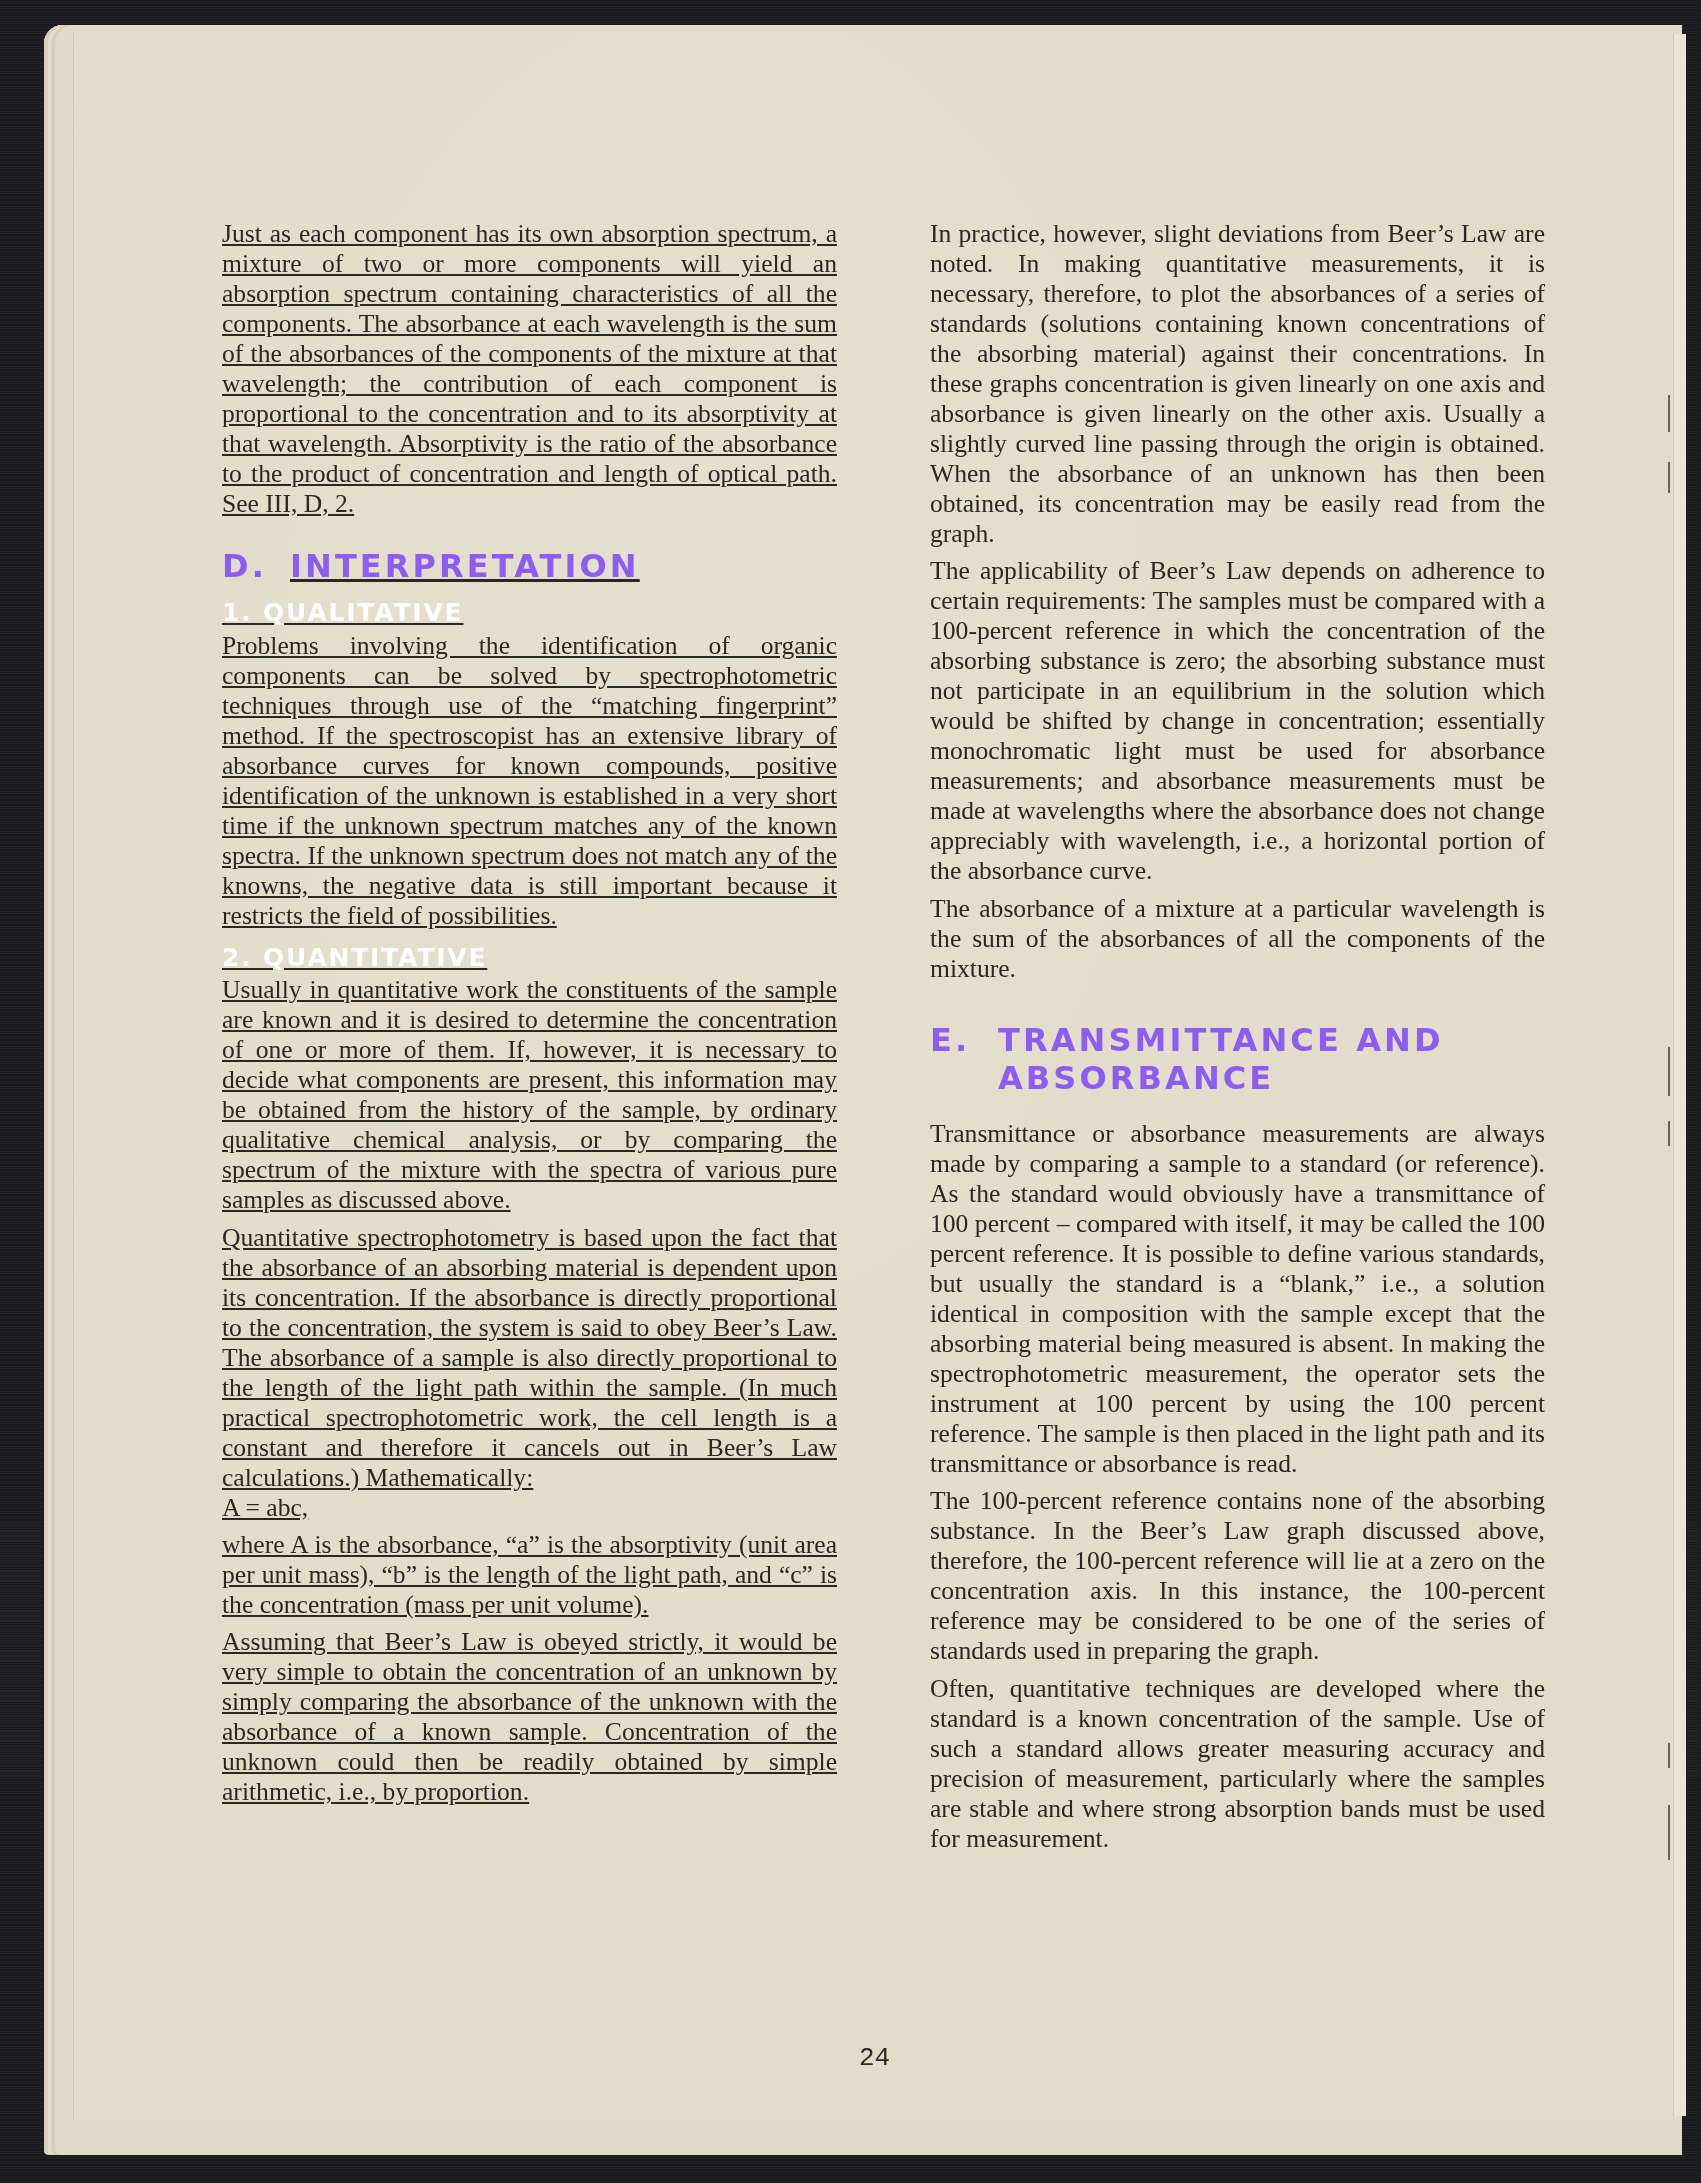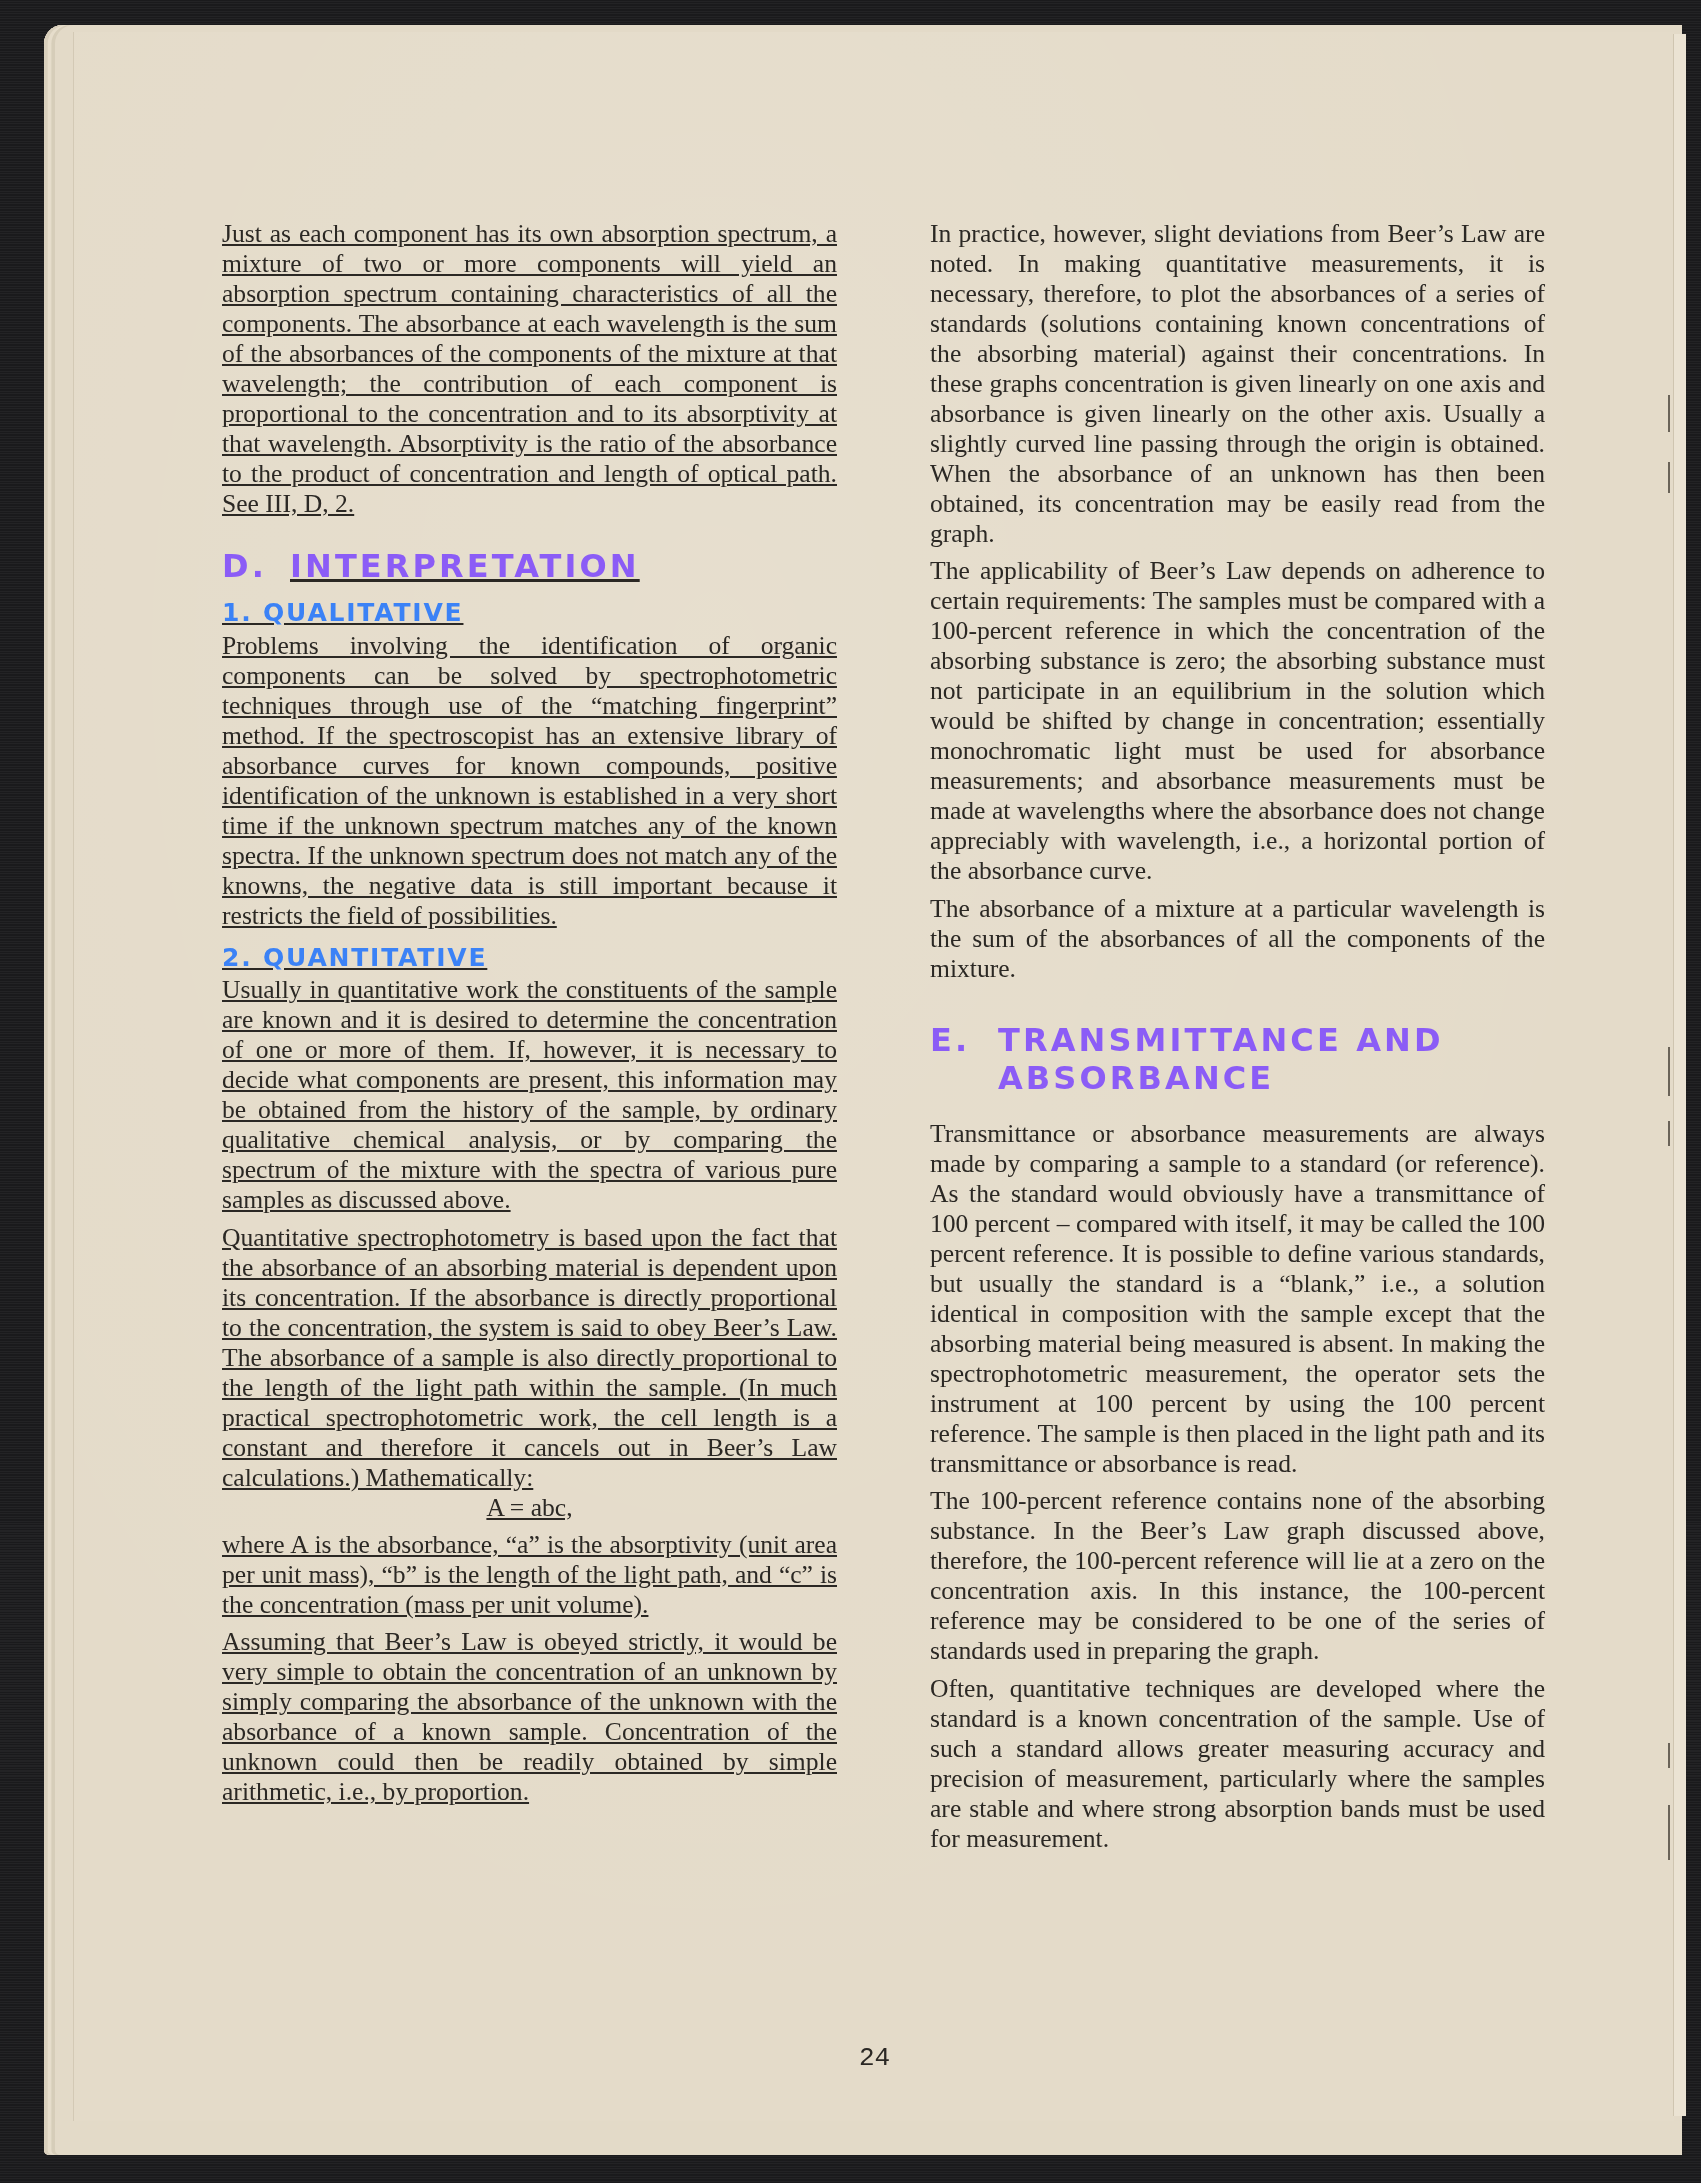--- a/index.html
+++ b/index.html
@@ -74,26 +74,26 @@
     .h-section .line2 {
       display: block;
       padding-left: 68px;
     }
     .h-sub {
       font-family: "DejaVu Sans", "Liberation Sans", sans-serif;
       font-weight: bold;
       font-size: 25px;
       line-height: 31px;
       letter-spacing: 1.8px;
-      color: #3b82f6;
+      color: #ffffff;
       margin: 11px 0 2.5px 0;
       text-align: left;
     }
     .formula {
-      text-align: center;
+      text-align: left;
       margin: 0;
     }
     .page-number {
       position: absolute;
       left: 856px; top: 2043px;
       width: 37px;
       text-align: center;
       font-family: Liberation Mono, monospace;
       font-size: 26px;
       color: #2b2824;

